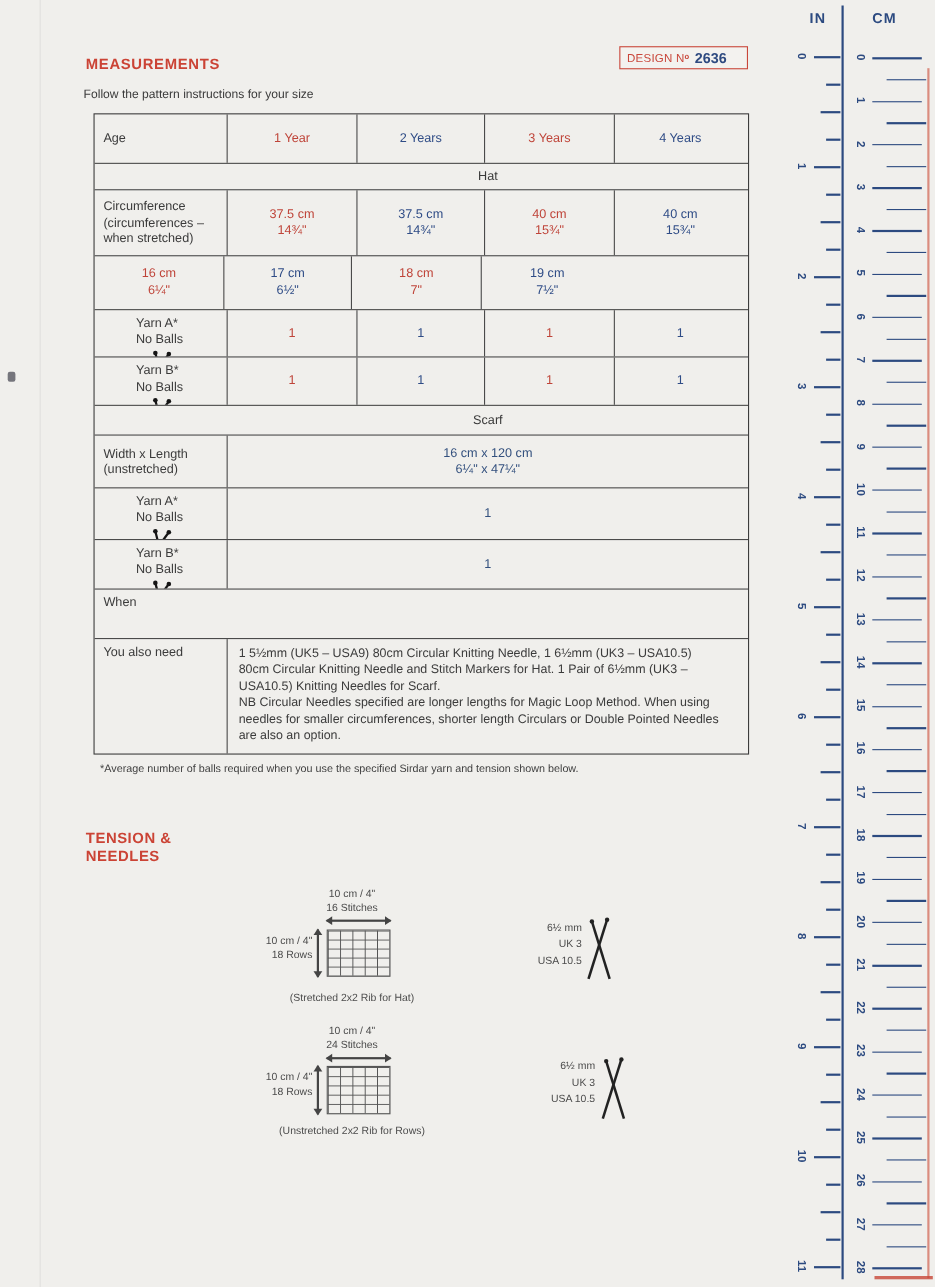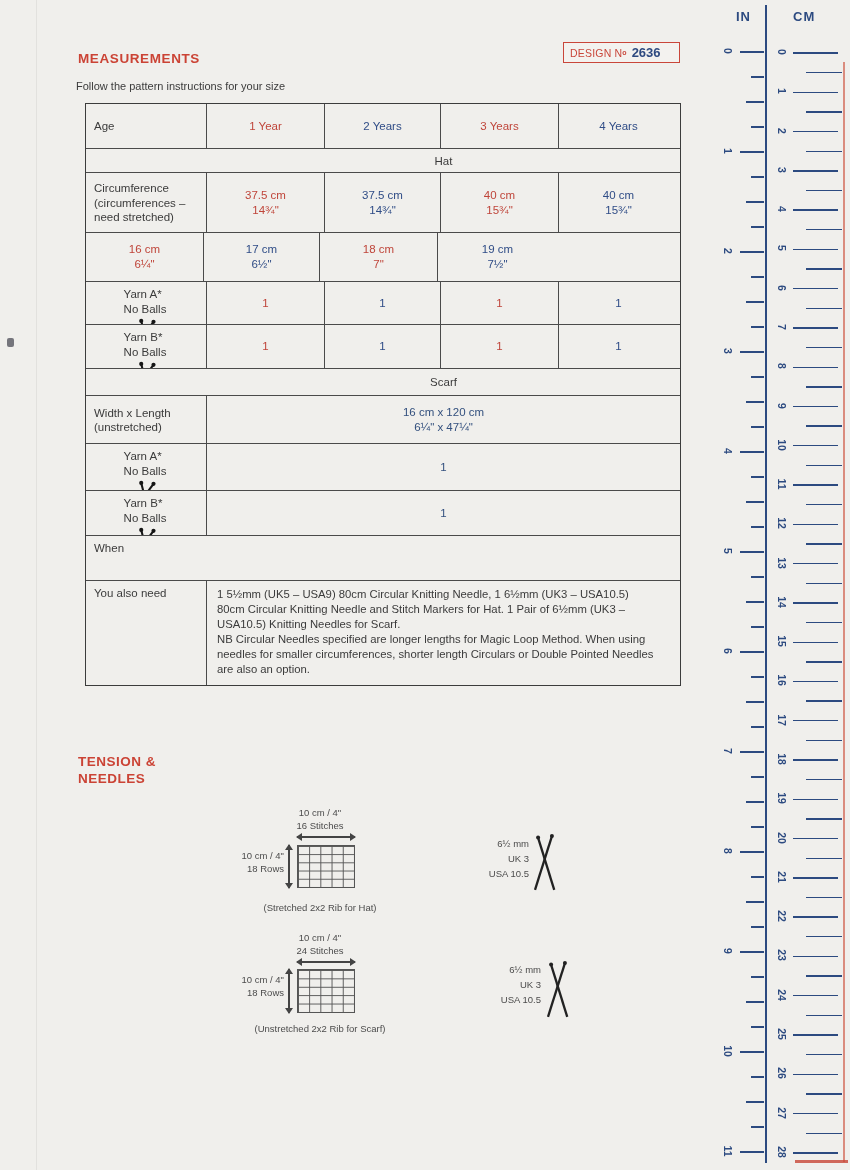--- a/index.html
+++ b/index.html
@@ -106,21 +106,21 @@
     </div>
 
     <div class="row" style="height:24px">
       <div class="cell sect">Hat</div>
     </div>
 
     <div class="row" style="height:60px">
       <div class="cell c-label vc">
         <div>Circumference</div>
         <div>(circumferences –</div>
-        <div>need stretched)</div>
+        <div>when stretched)</div>
       </div>
       <div class="cell c-val red">
           <span>37.5 cm</span>
           <span>14¾"</span>
         </div>
       <div class="cell c-val w2 blue">
           <span>37.5 cm</span>
           <span>14¾"</span>
         </div>
       <div class="cell c-val red">
@@ -272,20 +272,21 @@
     <div class="row" style="height:104px">
       <div class="cell c-label">You also need</div>
       <div class="cell c-text" style="max-width:460px">
         <div>1 5½mm (UK5 – USA9) 80cm Circular Knitting Needle, 1 6½mm (UK3 – USA10.5) 80cm Circular Knitting Needle and Stitch Markers for Hat. 1 Pair of 6½mm (UK3 – USA10.5) Knitting Needles for Scarf.</div>
         <div>NB Circular Needles specified are longer lengths for Magic Loop Method. When using needles for smaller circumferences, shorter length Circulars or Double Pointed Needles are also an option.</div>
       </div>
     </div>
 
   </div>
 
+  <div class="abs footnote">*Average number of balls required when you use the specified Sirdar yarn and tension shown below.</div>
 
   <div class="abs t-title">
     <div>TENSION &amp;</div>
     <div>NEEDLES</div>
   </div>
 
   <div class="abs t-small tc" style="left:270px; top:806px; width:100px;">
     <div>10 cm / 4"</div>
     <div>16 Stitches</div>
   </div>
@@ -316,21 +317,21 @@
     <div>10 cm / 4"</div>
     <div>24 Stitches</div>
   </div>
   <div class="abs harrow" style="left:297px; top:961px; width:58px;"></div>
   <div class="abs tgrid" style="left:297px; top:969px; width:58px; height:44px;"></div>
   <div class="abs varrow" style="left:288px; top:969px; height:44px;"></div>
   <div class="abs t-small tr-align" style="left:204px; top:973px; width:80px;">
     <div>10 cm / 4"</div>
     <div>18 Rows</div>
   </div>
-  <div class="abs t-small tc" style="left:220px; top:1022px; width:200px;">(Unstretched 2x2 Rib for Scarf)</div>
+  <div class="abs t-small tc" style="left:220px; top:1022px; width:200px;">(Unstretched 2x2 Rib for Rows)</div>
 
   <div class="abs t-small tr-align" style="left:461px; top:962px; width:80px; line-height:15px;">
     <div>6½ mm</div>
     <div>UK 3</div>
     <div>USA 10.5</div>
   </div>
   <span class="abs" style="left:540px; top:960px;">
     <svg width="36" height="60" viewBox="0 0 42 78">
         <line x1="30" y1="4" x2="8" y2="74" stroke="#222" stroke-width="3"></line>
         <line x1="12" y1="6" x2="33" y2="74" stroke="#222" stroke-width="3"></line>

